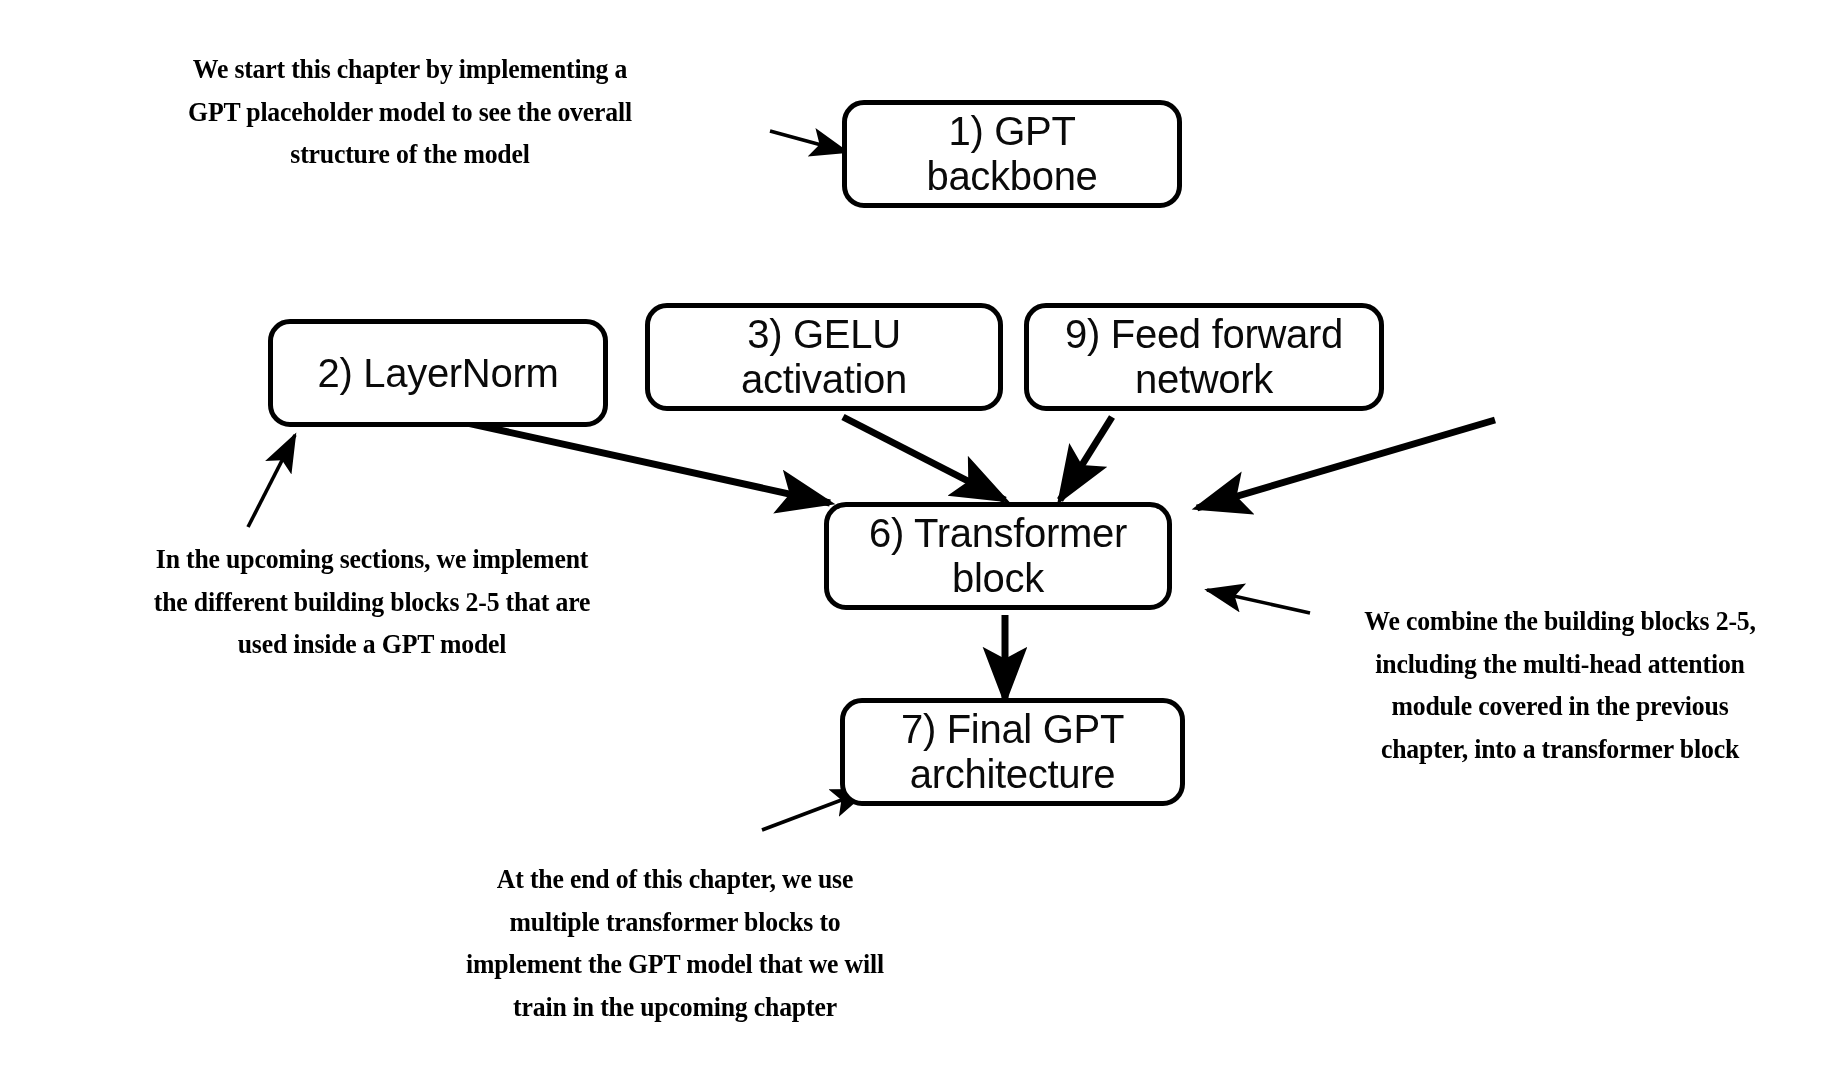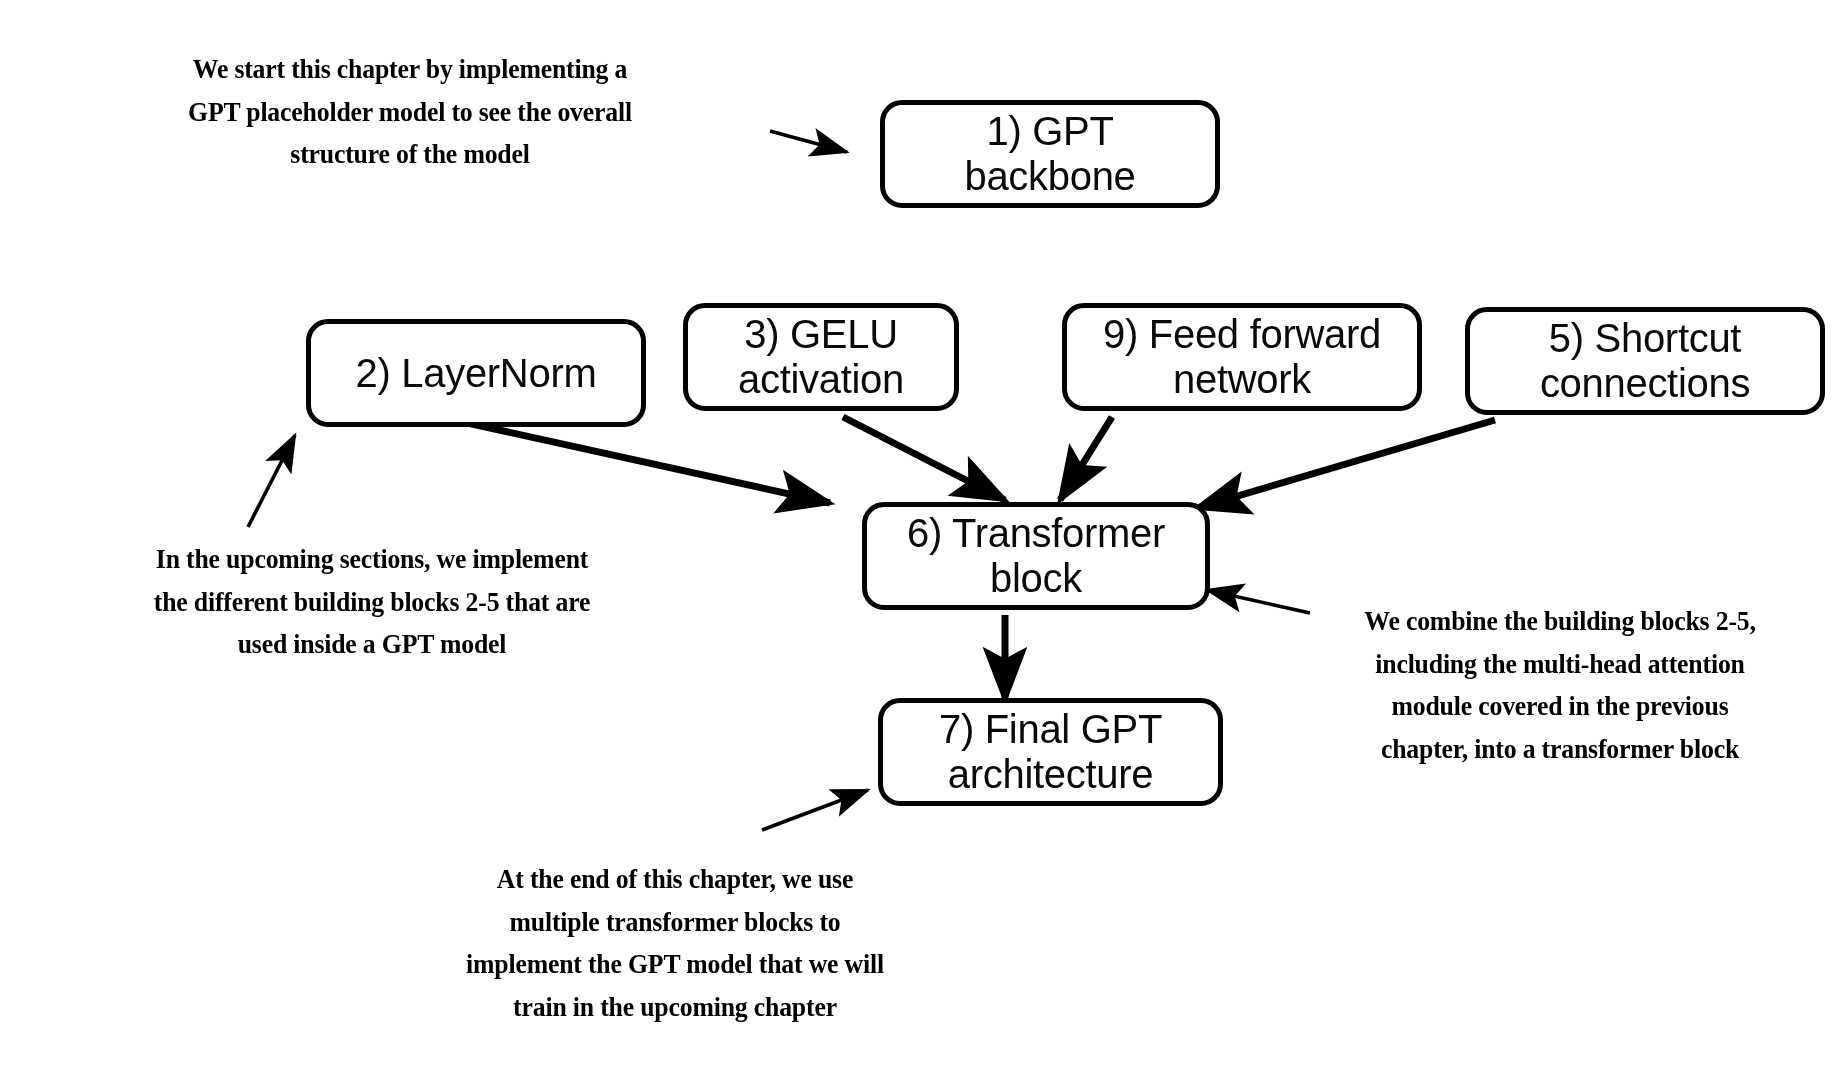--- a/index.html
+++ b/index.html
@@ -32,21 +32,20 @@
     align-items: center;
     justify-content: center;
     text-align: center;
     font-family: "Liberation Sans", sans-serif;
     font-size: 40px;
     line-height: 1.12;
     color: #0a0a0a;
     letter-spacing: -0.3px;
     white-space: pre-line;
     z-index: 2;
-    margin-left: 38px;
   }
   .note {
     position: absolute;
     font-family: "Liberation Serif", serif;
     font-weight: bold;
     font-size: 28px;
     line-height: 1.52;
     color: #000000;
     text-align: center;
     white-space: pre-line;
@@ -87,28 +86,26 @@
     <path d="M1310,613 L1207,590" fill="none" stroke="#000000" stroke-width="3.6" marker-end="url(#ah-thin)"></path>
 
     <path d="M762,830 L868,790" fill="none" stroke="#000000" stroke-width="3.6" marker-end="url(#ah-thin)"></path>
   </svg>
 
   <div class="node" style="left:842px; top:100px; width:340px; height:108px;">1) GPT
 backbone</div>
 
   <div class="node" style="left:268px; top:319px; width:340px; height:108px;">2) LayerNorm</div>
 
-  <div class="node" style="left:645px; top:303px; width:276px; height:108px;">3) GELU
+  <div class="node" style="left:645px; top:303px; width:358px; height:108px;">3) GELU
 activation</div>
 
   <div class="node" style="left:1024px; top:303px; width:360px; height:108px;">9) Feed forward
 network</div>
 
-  <div class="node" style="left:1427px; top:307px; width:360px; height:108px;">5) Shortcut
-connections</div>
 
   <div class="node" style="left:824px; top:502px; width:348px; height:108px;">6) Transformer
 block</div>
 
   <div class="node" style="left:840px; top:698px; width:345px; height:108px;">7) Final GPT
 architecture</div>
 
   <div class="note" style="left:150px; top:48px; width:520px;">We start this chapter by implementing a
 GPT placeholder model to see the overall
 structure of the model</div>

